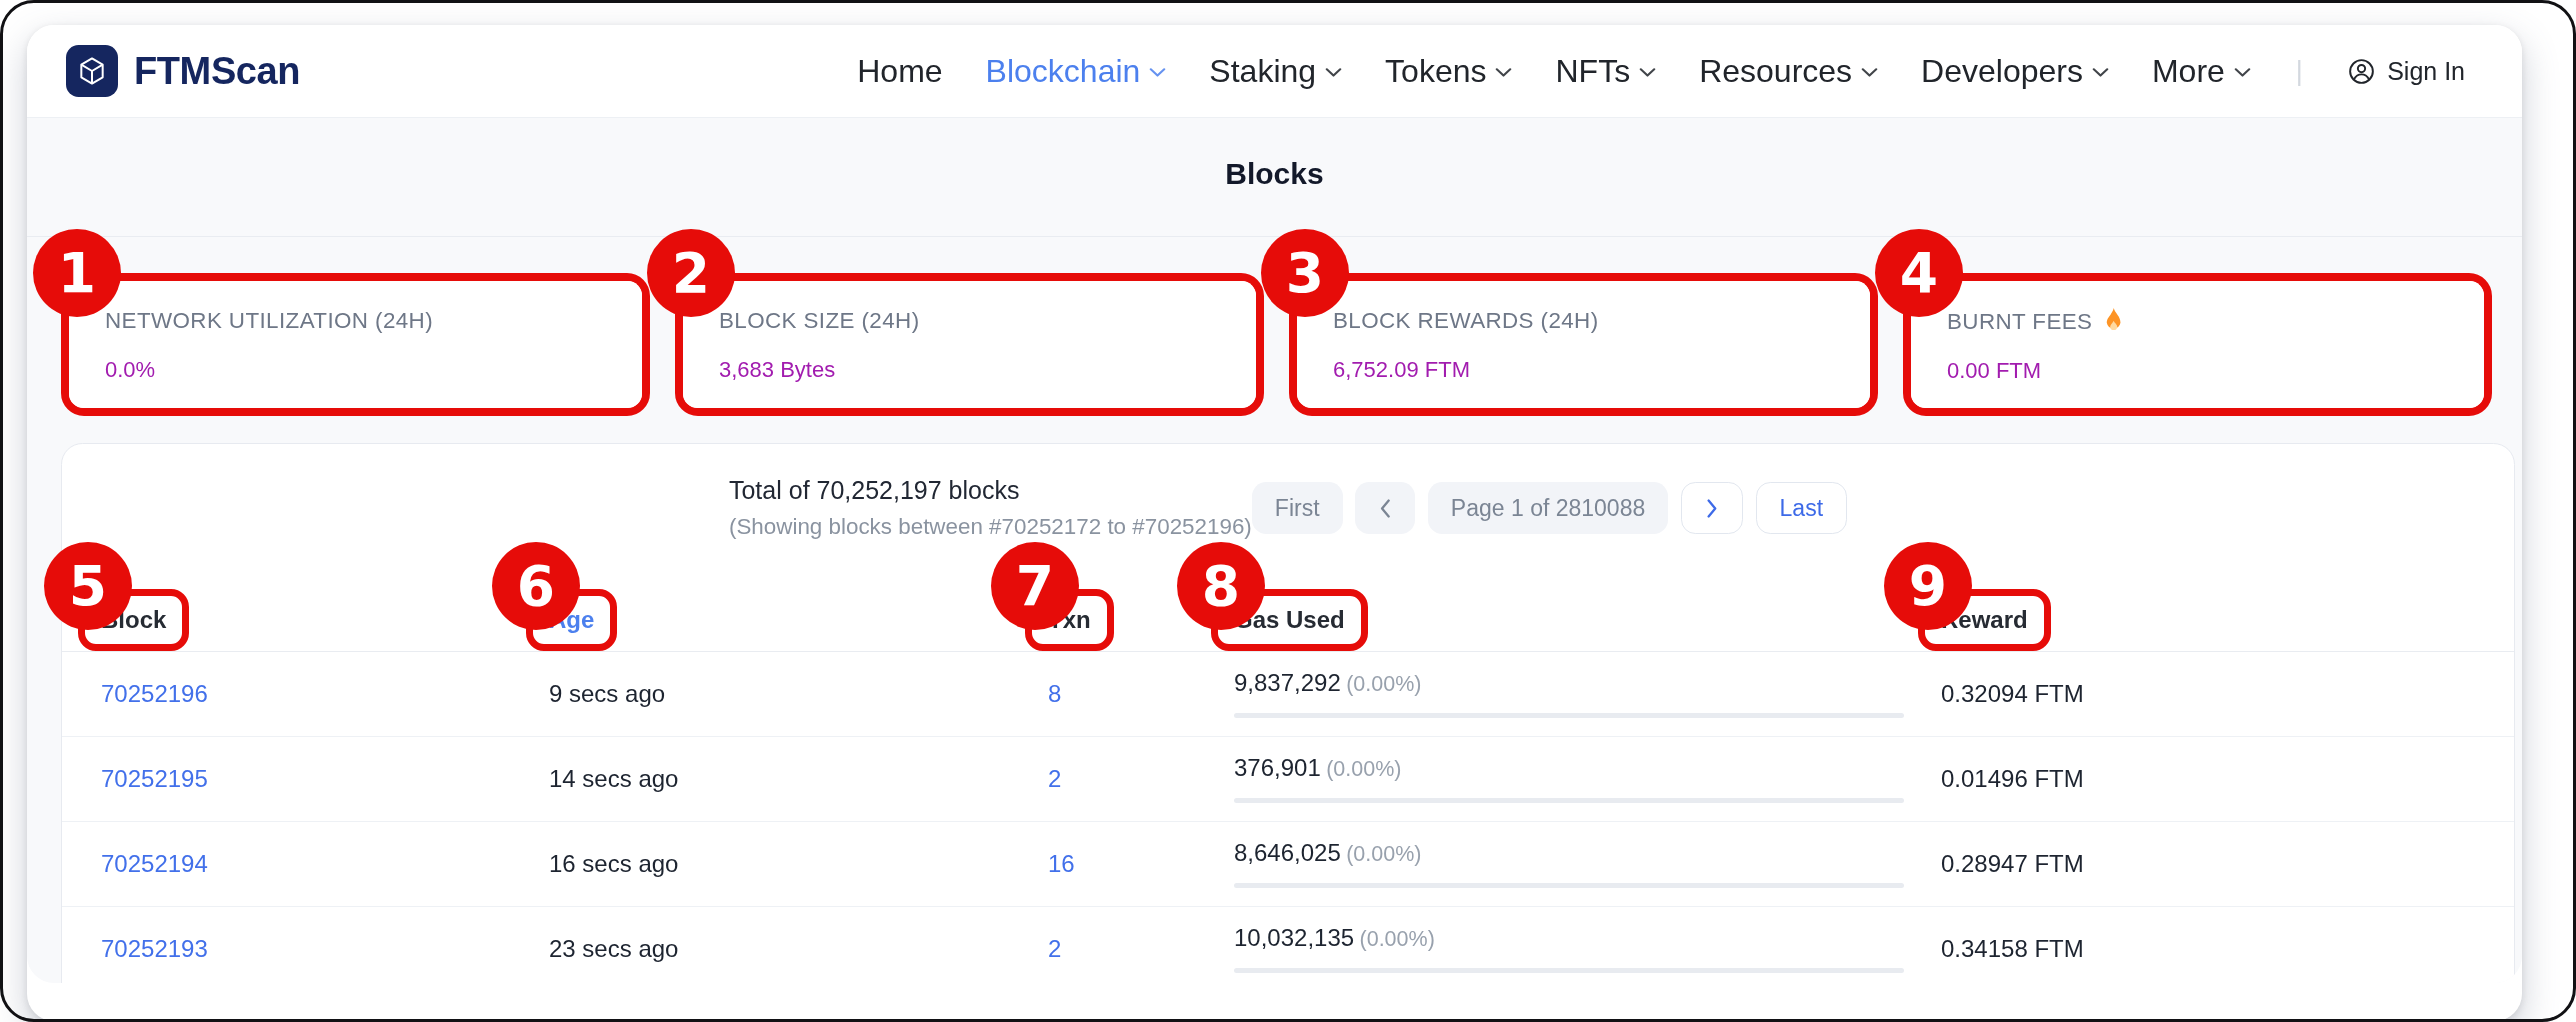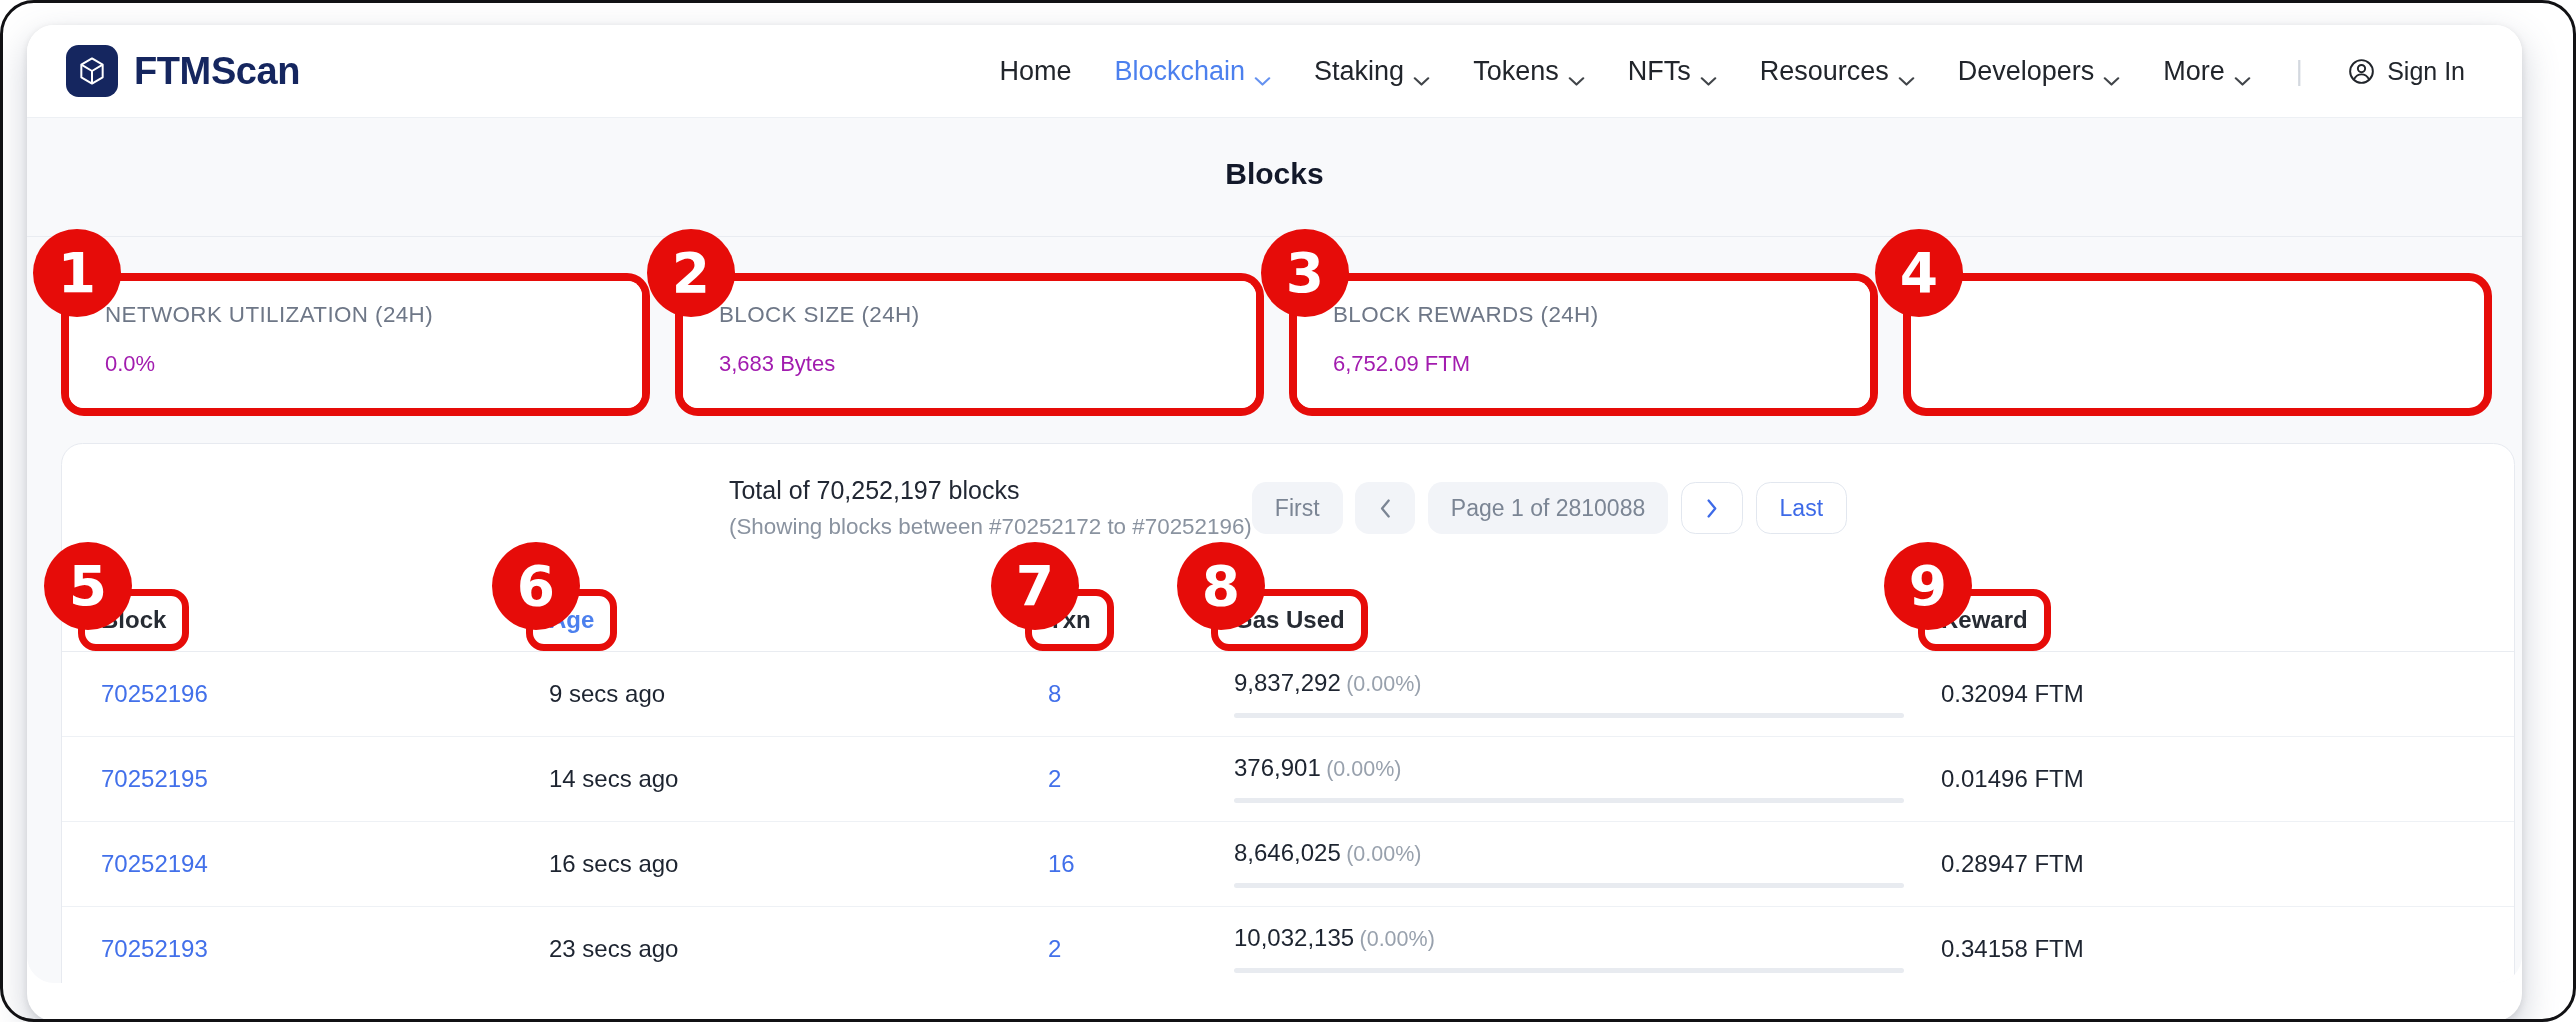--- a/index.html
+++ b/index.html
@@ -12,34 +12,34 @@
     box-shadow:0 14.3px 36px rgba(90,100,125,.30), 0 2.7px 7.2px rgba(0,0,0,.10); }
   
   .topbar { height:93px; display:flex; align-items:center; justify-content:space-between;
     padding:0 57px 0 39px; background:#fff; border-radius:27px 27px 0 0;
     border-bottom:0.9px solid #edf0f4; }
   .brand { display:flex; align-items:center; gap:16px; cursor:pointer; }
   .brand-mark { width:52px; height:52px; border-radius:12.5px; background:#15265f;
     display:flex; align-items:center; justify-content:center; }
   .brand-name { font-size:38px; font-weight:bold; color:#15265f; letter-spacing:-0.4px; }
   .topnav { display:flex; align-items:center; gap:43px; }
-  .nav-item { display:flex; align-items:flex-end; gap:9px; font-size:27px; color:#21252b; cursor:pointer; }
+  .nav-item { display:flex; align-items:center; gap:9px; font-size:32px; color:#21252b; cursor:pointer; }
   .nav-item.active { color:#4c80ee; }
   .nav-item .chev { margin-top:3.6px; opacity:.85; }
   .nav-sep { color:#d3d8df; font-size:27px; margin:0 1.8px; }
   .signin { display:flex; align-items:center; gap:10.7px; font-size:25px; color:#21252b; cursor:pointer; }
   
   .pagebody { height:865px; background:#f8f9fb; border-radius:0 0 27px 27px; overflow:hidden; }
   .page-head { padding:39px 43px 45px; border-bottom:0.9px solid #e9ecf1;text-align:center; }
   .page-title { font-size:30px; font-weight:bold; color:#13192a; }
   
   .stats-row { display:flex; gap:25px; padding:36px 0 0 34px; }
   .stat-annot { position:relative; width:589px; height:143px; border:8px solid #e60c09;
     border-radius:23px; background:#fff; flex:none; }
-  .stat-card { width:100%; height:100%; border-radius:14.3px; background:#fff; padding:21px 36px; }
+  .stat-card { width:100%; height:100%; border-radius:14.3px; background:#fff; padding:27px 36px; }
   .stat-label { font-size:22.4px; color:#6e7787; letter-spacing:0.4px; display:flex; align-items:center; gap:10.7px; }
   .stat-value { font-size:22px; color:#a21caf; margin-top:23px; }
   .ann-num { position:absolute; width:88px; height:88px; border-radius:50%; background:#e60c09;
     color:#fff; font-size:55px; font-weight:bold; display:flex; align-items:center;
     justify-content:center; top:-52px; left:-36px; z-index:7;
     font-family:"DejaVu Sans","Liberation Sans",sans-serif; }
   
   .table-card { margin:27px 34px 0; width:2454px; height:573px; background:#fff;
     border:0.9px solid #e7eaf0; border-radius:21.5px 21.5px 0 0; }
   .table-top { display:flex; justify-content:center; align-items:center; padding:32px 39px 25px; }
@@ -168,20 +168,30 @@
         <div class="stat-annot">
        <div class="stat-card">
          <div class="stat-label">
               <span>BLOCK REWARDS (24H)</span>
             </div>
          <div class="stat-value">6,752.09 FTM</div>
        </div>
        <span class="ann-num">3</span>
      </div>
         <div class="stat-annot">
+       <div class="stat-card">
+         <div class="stat-label">
+              <span>BURNT FEES</span>
+              <svg width="21.5" height="27" viewBox="0 0 16 20">
+                <path d="M8 0 C9 4 13 6 13 11 A5.2 5.2 0 0 1 2.8 11 C2.8 8 4.6 6.4 5.6 4.9 C6.6 3.4 7.5 2 8 0 Z" fill="#fd9426"></path>
+                <path d="M8 9.5 C8.6 11.4 10.6 12 10.6 14.2 A2.7 2.7 0 0 1 5.3 14.2 C5.3 12.5 7 11.6 8 9.5 Z" fill="#ffd9a0"></path>
+              </svg>
+            </div>
+         <div class="stat-value">0.00 FTM</div>
+       </div>
        <span class="ann-num">4</span>
      </div>
       </div>
 
     <div class="table-card">
       <div class="table-top">
         <div>
           <div class="total-text">Total of 70,252,197 blocks</div>
           <div class="range-text">(Showing blocks between #70252172 to #70252196)</div>
         </div>

